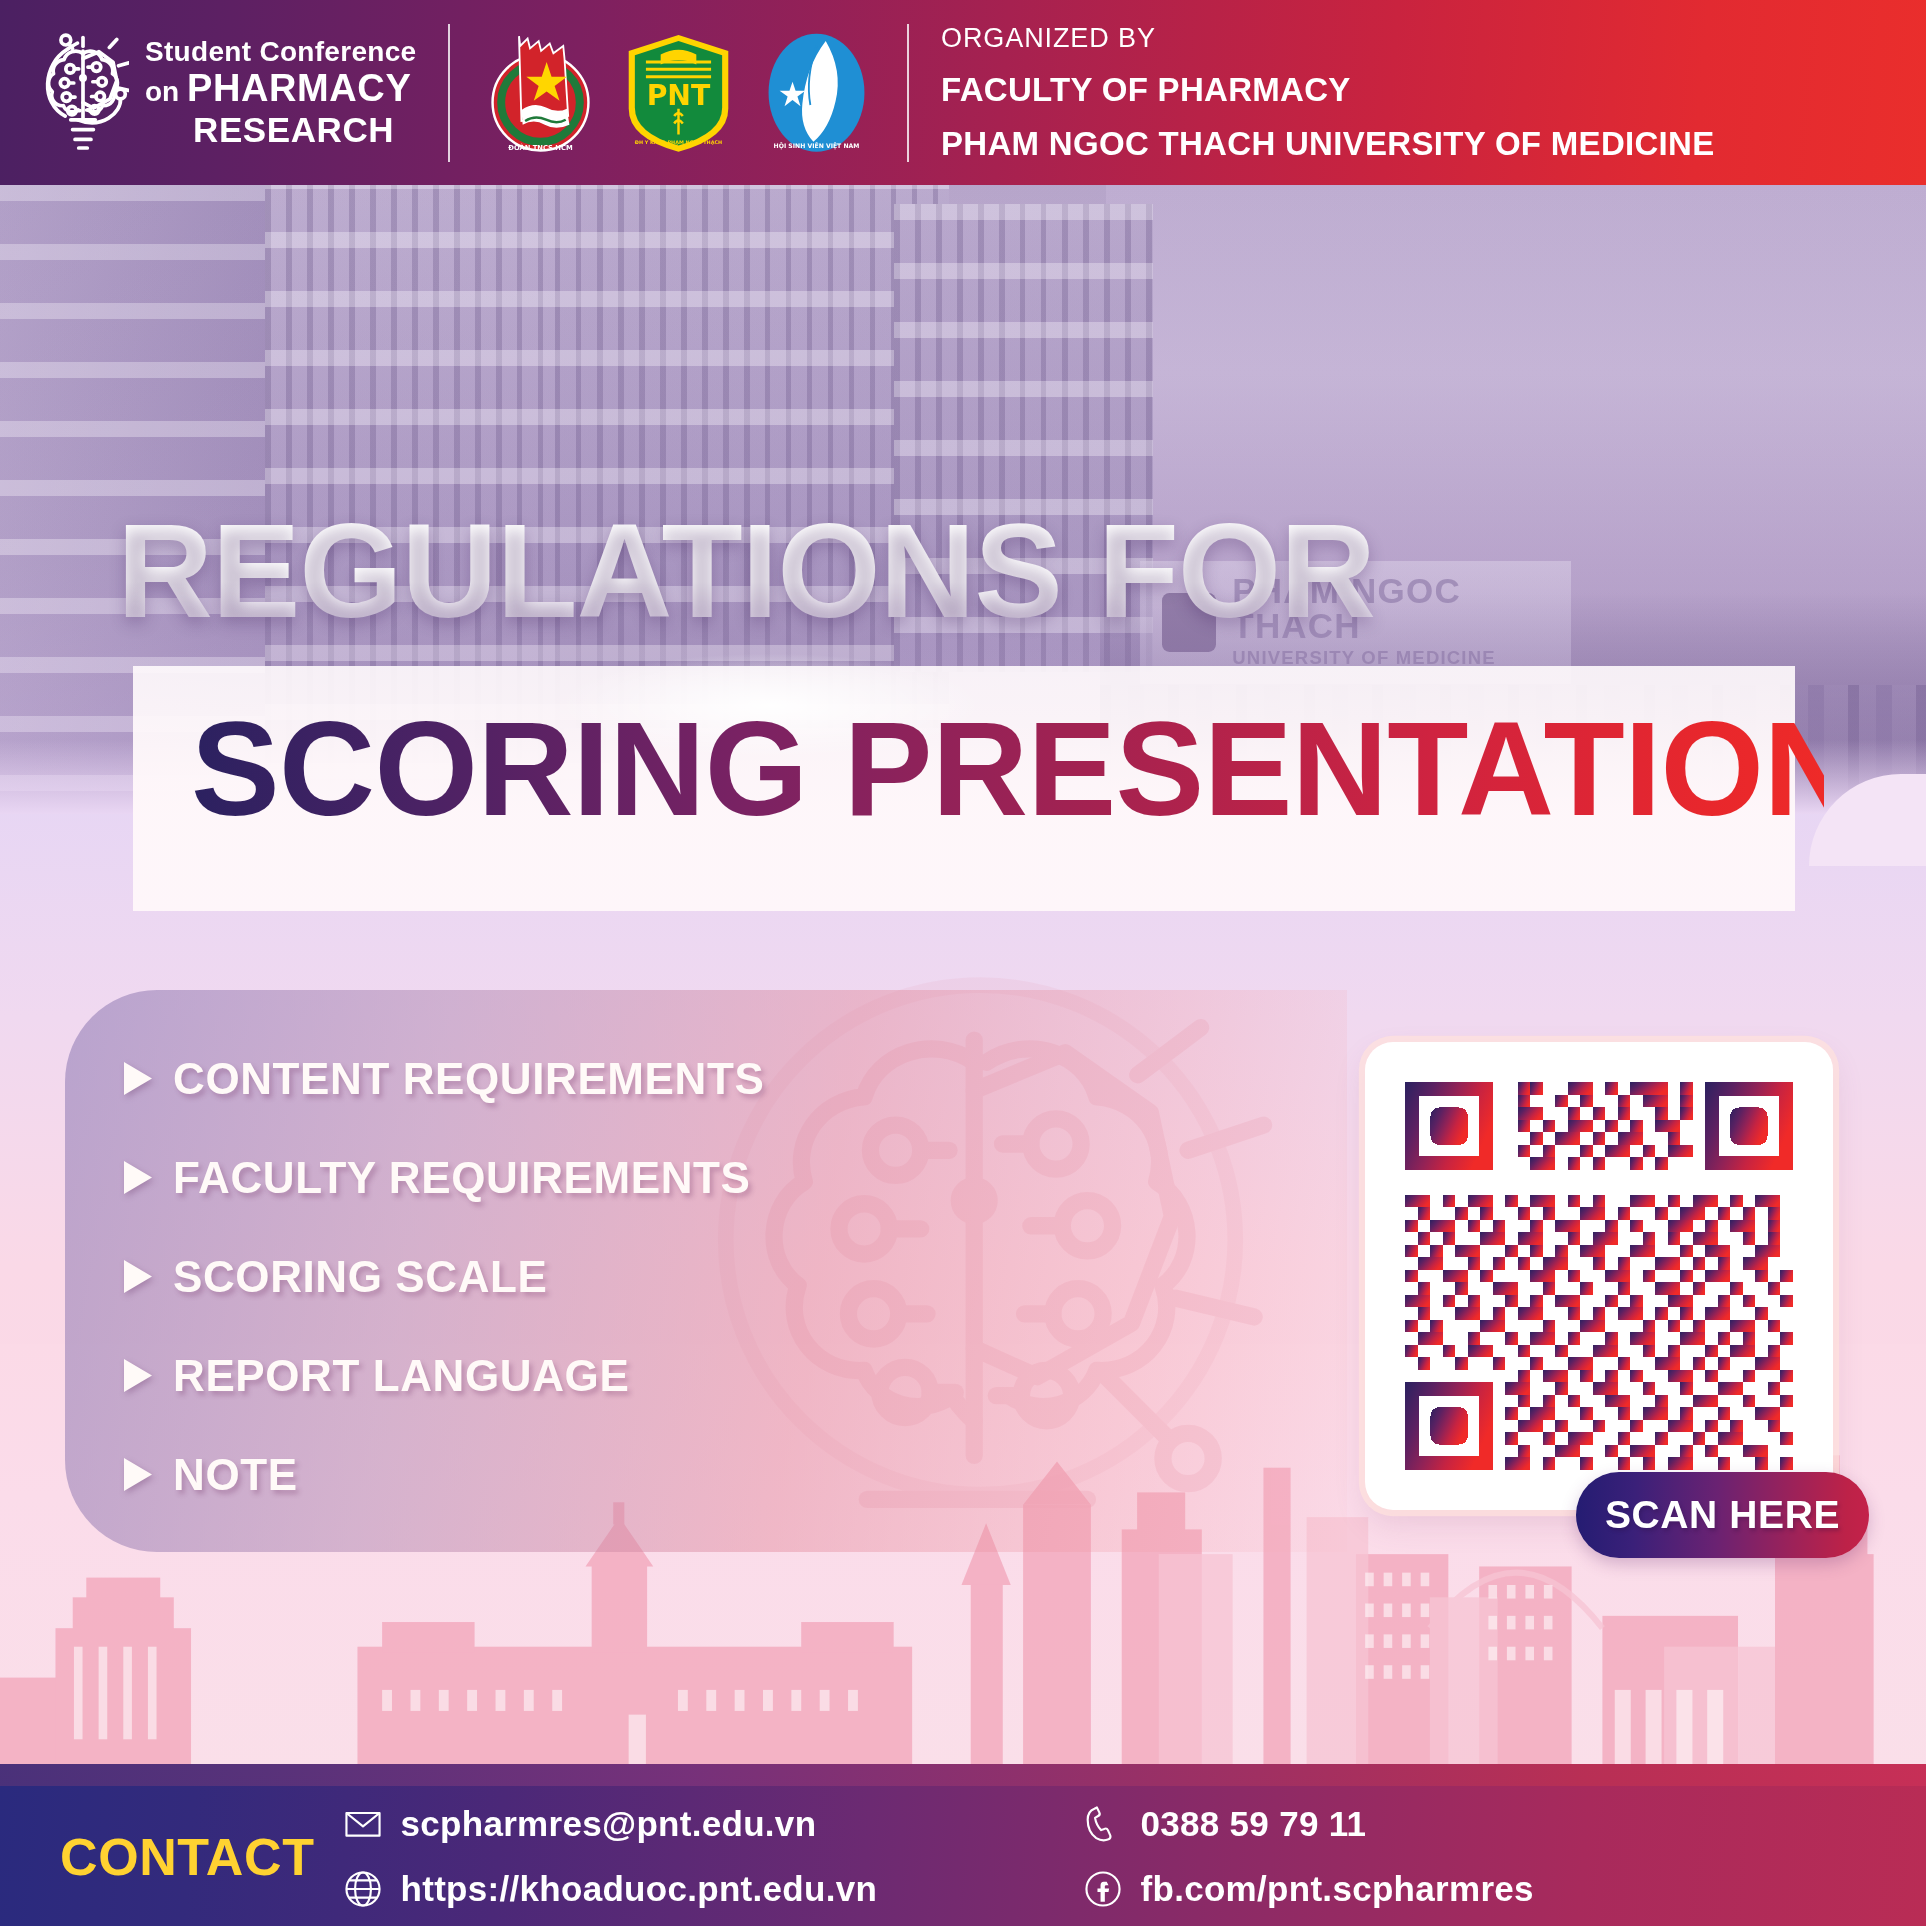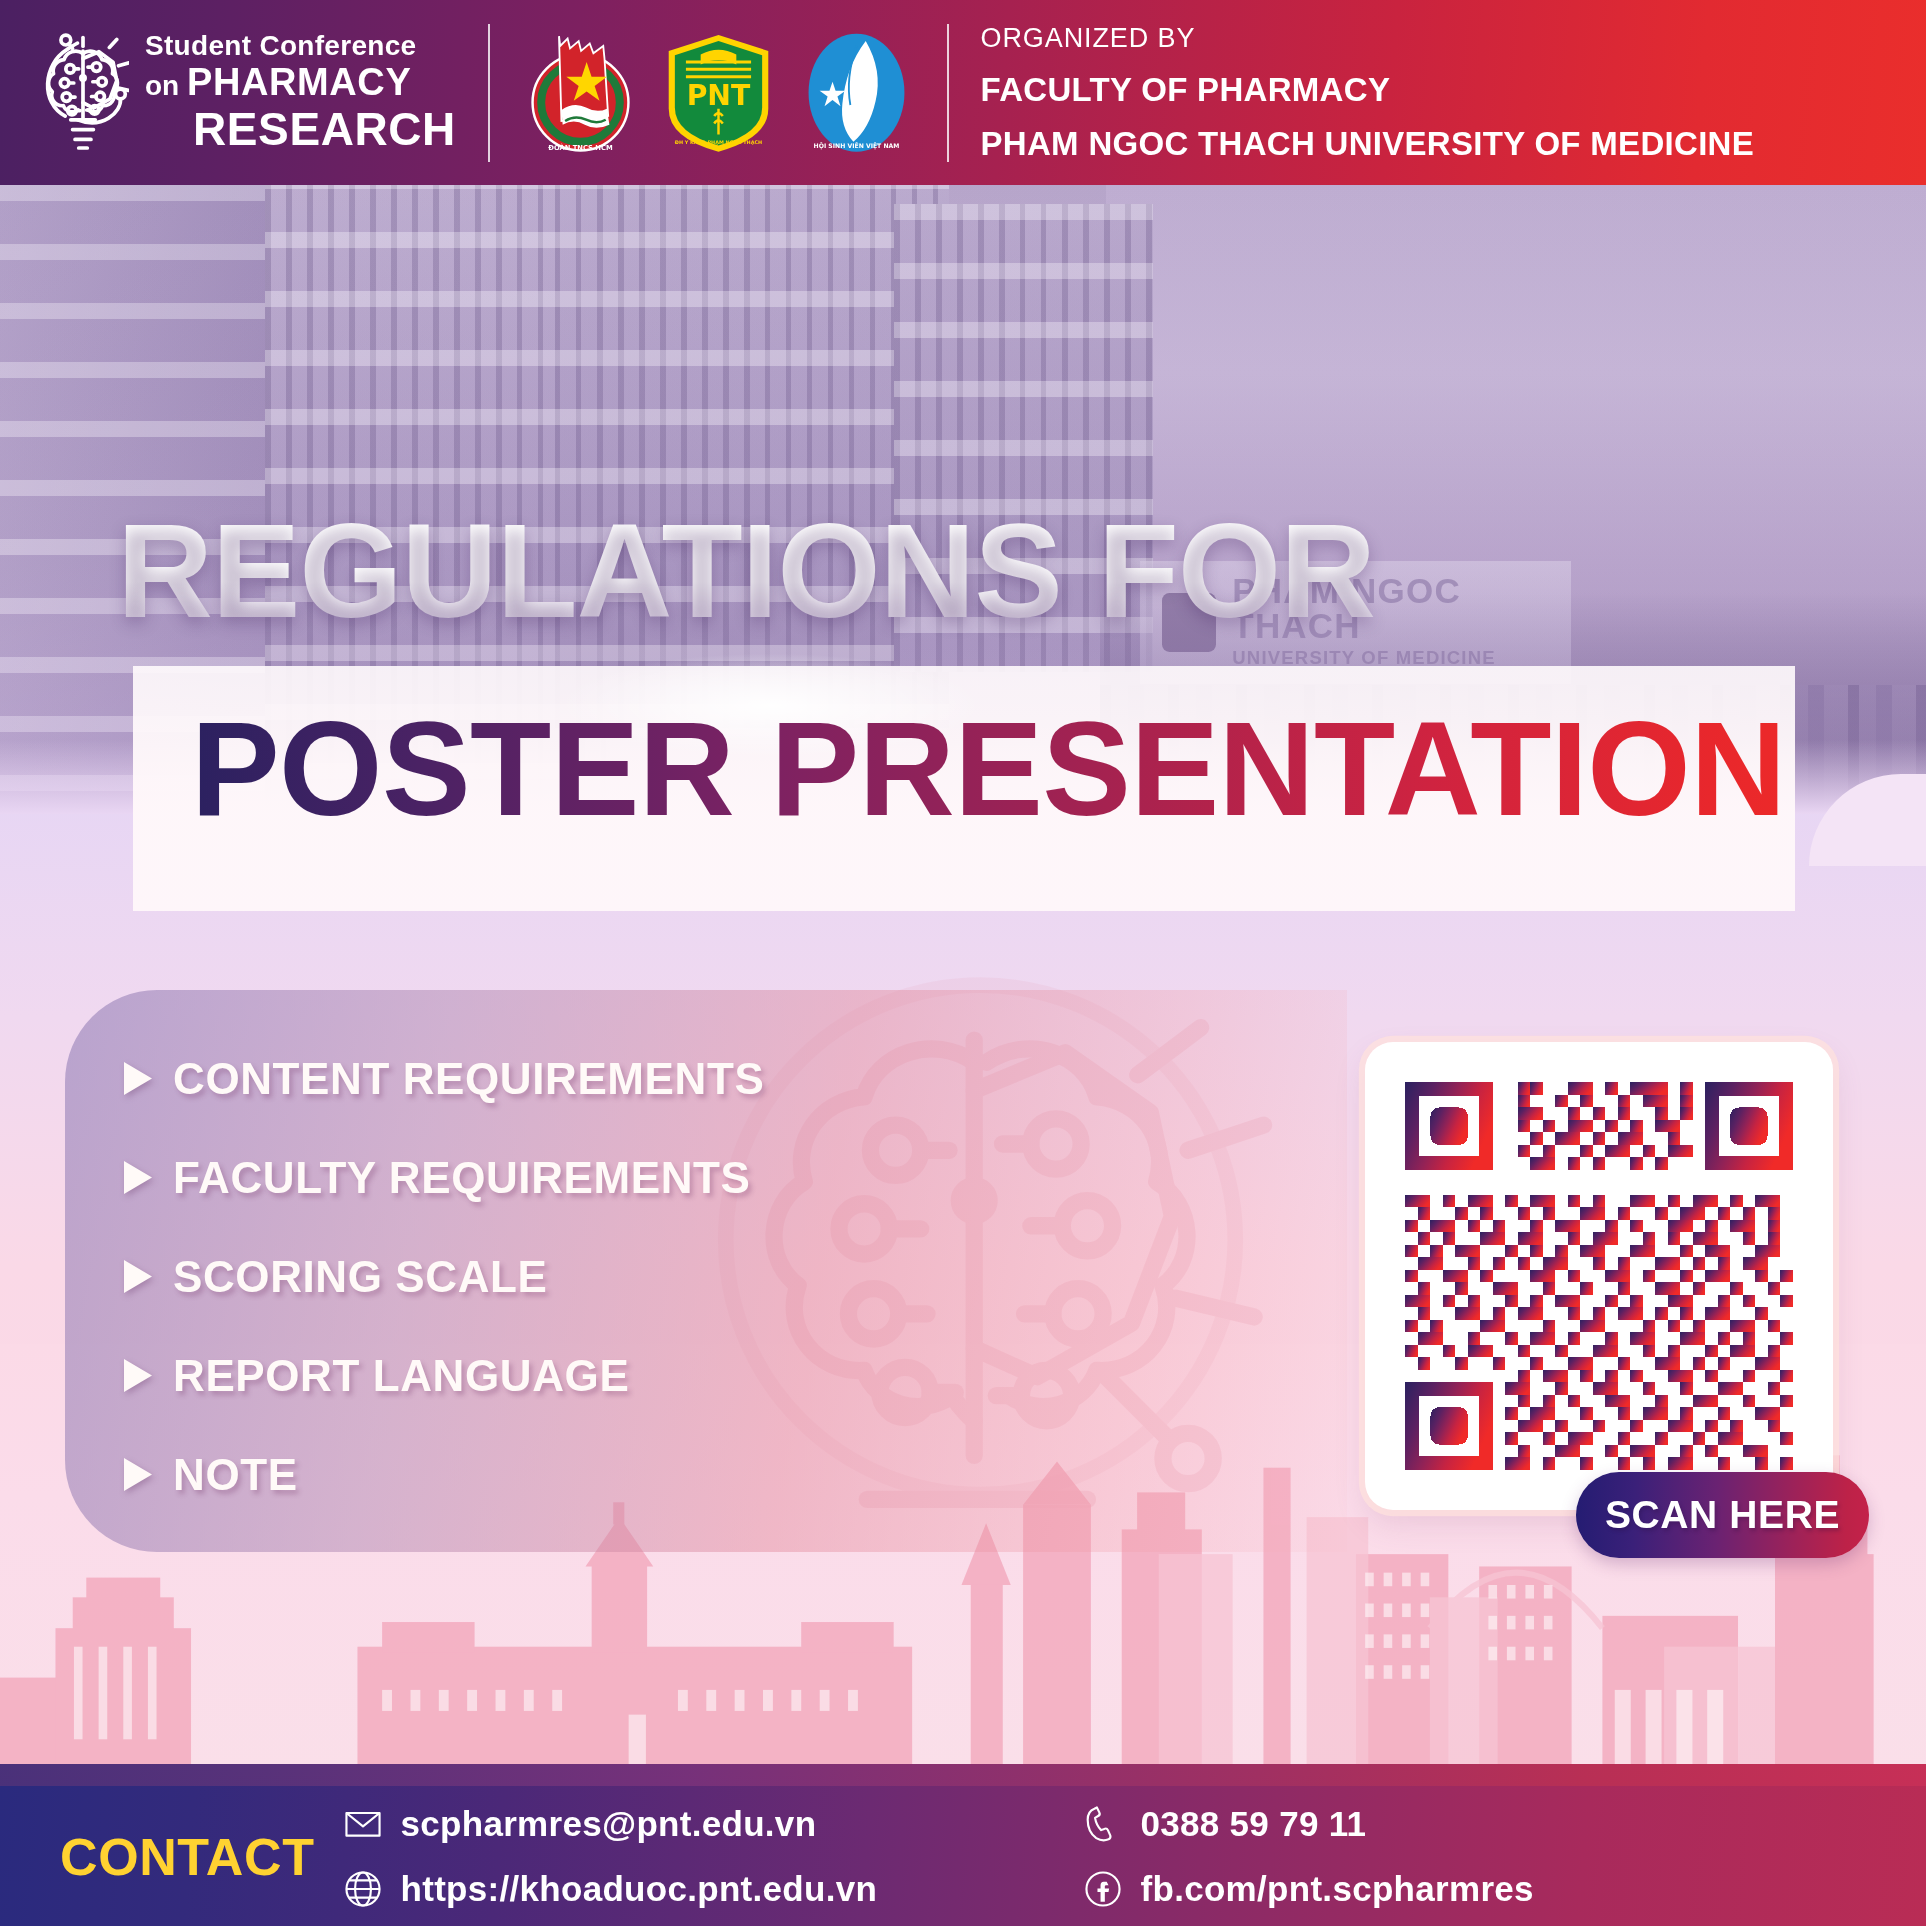--- a/index.html
+++ b/index.html
@@ -114,21 +114,21 @@
     display:flex;align-items:center;padding:0 37px;
     overflow:hidden;
   }
   .hdr-logo{display:flex;align-items:center;gap:16px;flex:0 0 auto;}
   .bulb-icon{width:92px;height:133px;flex:0 0 auto;}
   .bulb-icon svg{width:100%;height:100%;}
   .hdr-title{color:#fff;line-height:1.12;}
   .hdr-title .l1{font-size:28px;font-weight:700;letter-spacing:0.3px;}
   .hdr-title .l2{font-size:28px;font-weight:700;}
   .hdr-title .l2 b{font-size:38px;font-weight:800;letter-spacing:0.6px;}
-  .hdr-title .l3{font-size:46px;font-weight:800;letter-spacing:0.6px;padding-left:48px;}
+  .hdr-title .l3{font-size:35px;font-weight:800;letter-spacing:0.6px;padding-left:48px;}
   .vdiv{width:1.8px;height:138px;background:rgba(255,255,255,.8);margin:0 32px;flex:0 0 auto;}
   .crests{display:flex;align-items:center;gap:21px;flex:0 0 auto;}
   .crest{width:117px;height:126px;position:relative;}
   .crest svg{width:100%;height:100%;}
   .orgby{color:#fff;margin-left:0;}
   .orgby .o1{font-size:27px;font-weight:500;letter-spacing:0.9px;margin-bottom:17px;}
   .orgby .o2{font-size:33px;font-weight:800;letter-spacing:0.3px;margin-bottom:16px;}
   .orgby .o3{font-size:33px;font-weight:800;letter-spacing:0.3px;}
 
   
@@ -486,21 +486,21 @@
     <div class="orgby">
       <div class="o1">ORGANIZED BY</div>
       <div class="o2">FACULTY OF PHARMACY</div>
       <div class="o3">PHAM NGOC THACH UNIVERSITY OF MEDICINE</div>
     </div>
   </div>
 
   <div class="t-band"></div>
   <div class="t-band-glow"></div>
   <div class="t-reg">REGULATIONS FOR</div>
-  <div class="t-poster">POSTER PRESENTATION</div>
+  <div class="t-poster">SCORING PRESENTATION</div>
 
   <div class="panel">
     <ul class="blist">
       <li>
         <span class="tri"><svg viewBox="0 0 46 54">
               <path d="M0 0 L46 27 L0 54 Z" fill="#fffaf8"></path>
             </svg></span>
         <span class="blabel">CONTENT REQUIREMENTS</span>
       </li>
       <li>

